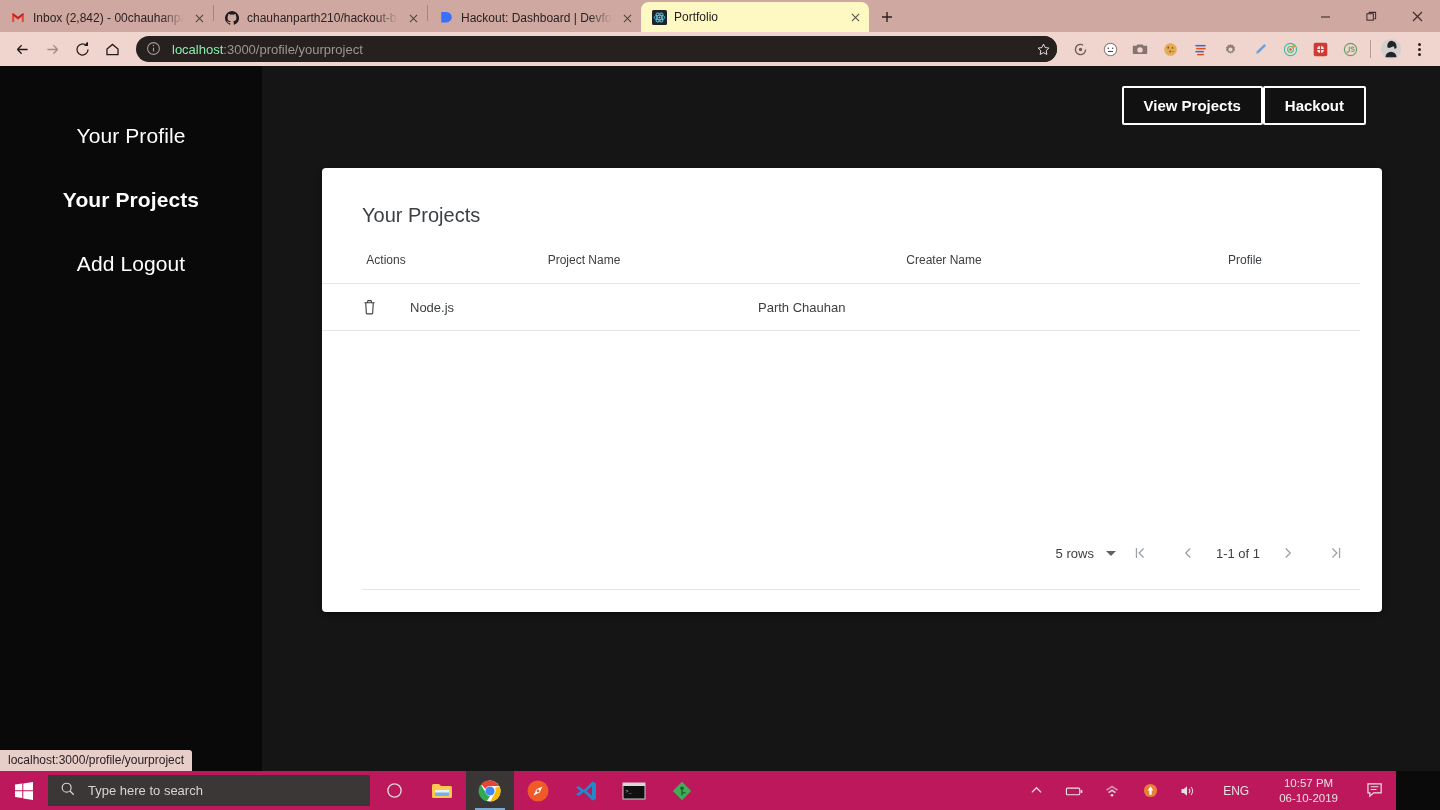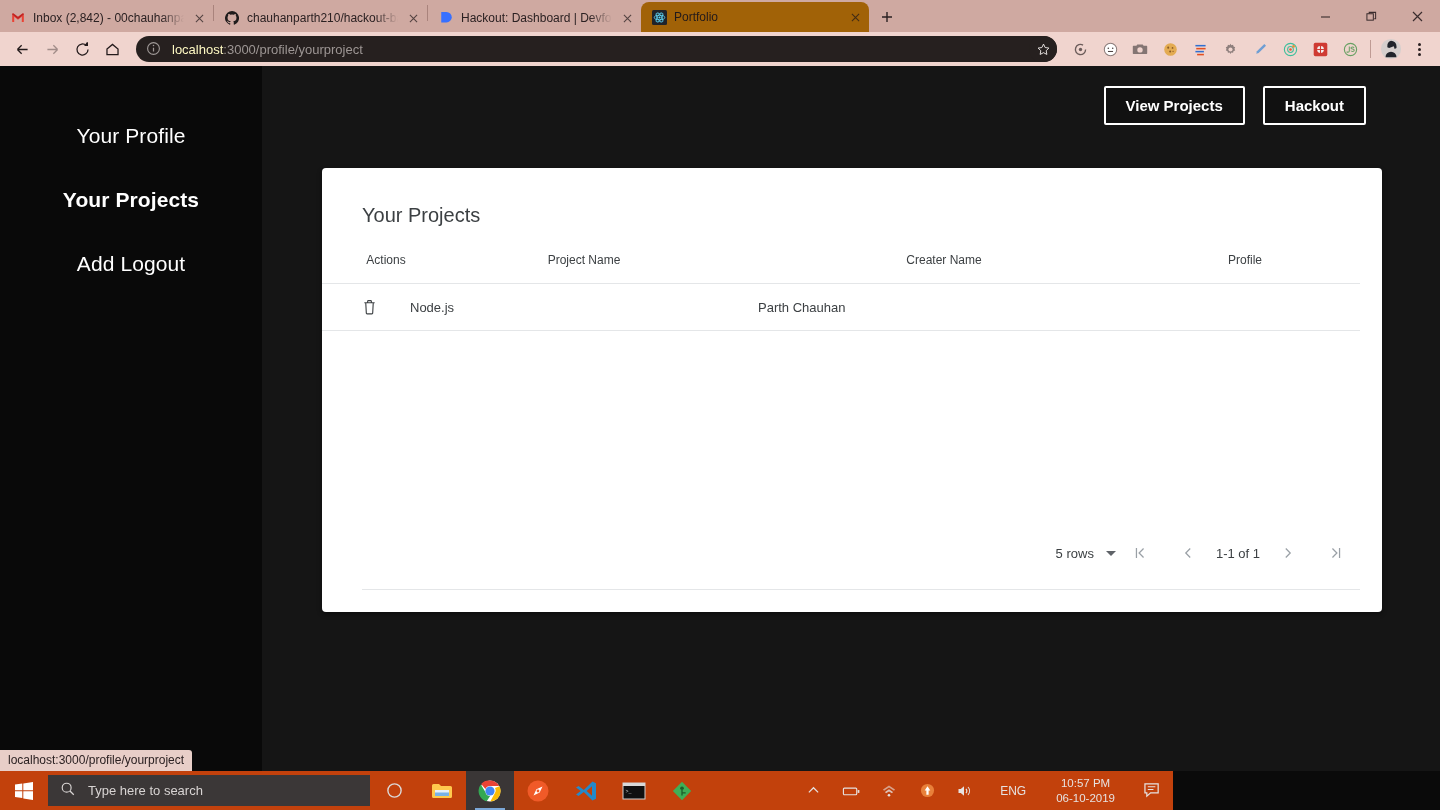--- a/index.html
+++ b/index.html
@@ -18,21 +18,21 @@
     display: flex; align-items: flex-end; position: relative;
   }
   .tab {
     height: 28px; display: flex; align-items: center;
     padding: 0 6px 0 10px; gap: 7px;
     font-size: 12px; color: #2b2122;
     position: relative; flex: 0 0 auto;
   }
   .tab.inactive { width: 213px; }
   .tab.active {
-    width: 228px; background: #a16207;
+    width: 228px; background: #fef9c3;
     border-radius: 8px 8px 0 0; height: 30px;
     color: #221a1b;
   }
   .tab-sep {
     width: 1px; height: 16px; background: #a9837c;
     align-self: center; margin-bottom: 6px;
   }
   .tab-favicon {
     width: 16px; height: 16px; flex: 0 0 16px;
     display: flex; align-items: center; justify-content: center;
@@ -73,21 +73,21 @@
     flex: 1 1 auto; height: 26px; background: #26201f;
     border-radius: 13px; margin: 0 6px 0 8px;
     display: flex; align-items: center; padding: 0 4px 0 10px;
     position: relative; min-width: 0;
   }
   .url-info { width: 16px; height: 16px; flex: 0 0 16px; margin-right: 10px; opacity: .82; }
   .url-text {
     flex: 1 1 auto; font-size: 13px; color: #9d9694;
     white-space: nowrap; overflow: hidden;
   }
-  .url-text b { color: #fef9c3; font-weight: 400; }
+  .url-text b { color: #86efac; font-weight: 400; }
   .star {
     width: 28px; height: 26px; flex: 0 0 28px; background: #26201f;
     border-radius: 13px; display: flex; align-items: center; justify-content: center;
     position: absolute; right: 0; top: 0;
   }
   .exticons { display: flex; align-items: center; gap: 0; flex: 0 0 auto; }
   .extico {
     width: 30px; height: 30px; display: flex;
     align-items: center; justify-content: center;
   }
@@ -110,21 +110,21 @@
   .side-item {
     font-size: 21px; color: #ffffff; font-weight: 400;
     letter-spacing: .1px;
   }
   .side-item.active { font-weight: 700; }
 
   .content { flex: 1 1 auto; position: relative; }
 
   .topbar {
     position: absolute; right: 74px; top: 20px;
-    display: flex; gap: 18px;
+    display: flex; 
   }
   .tbtn {
     border: 2px solid #ffffff; background: #111;
     color: #ffffff; font-weight: 700; font-size: 15px;
     padding: 9px 20px; border-radius: 2px;
     font-family: "Liberation Sans", sans-serif;
   }
 
   .card {
     position: absolute; left: 60px; top: 102px;
@@ -184,22 +184,22 @@
 
   .statusbar {
     position: absolute; left: 0; bottom: 39px;
     background: #e8cec8; color: #2b2122;
     font-size: 12px; padding: 3px 8px 4px 8px;
     border-radius: 0 3px 0 0;
   }
 
   
   .taskbar {
-    position: absolute; left: 0; bottom: 0; width: 1173px; height: 39px;
-    background: #c2410c; display: flex; align-items: center;
+    position: absolute; left: 0; bottom: 0; width: 1396px; height: 39px;
+    background: #be185d; display: flex; align-items: center;
   }
   .winbtn { width: 48px; height: 39px; display: flex; align-items: center; justify-content: center; }
   .tb-search {
     width: 322px; height: 31px; background: #3b3737;
     display: flex; align-items: center; gap: 12px; padding: 0 12px;
     color: #d8d4d3; font-size: 13px;
   }
   .tb-ico { width: 48px; height: 39px; display: flex; align-items: center;
     justify-content: center; position: relative; }
   .tb-ico.active { background: #3a3636; }

